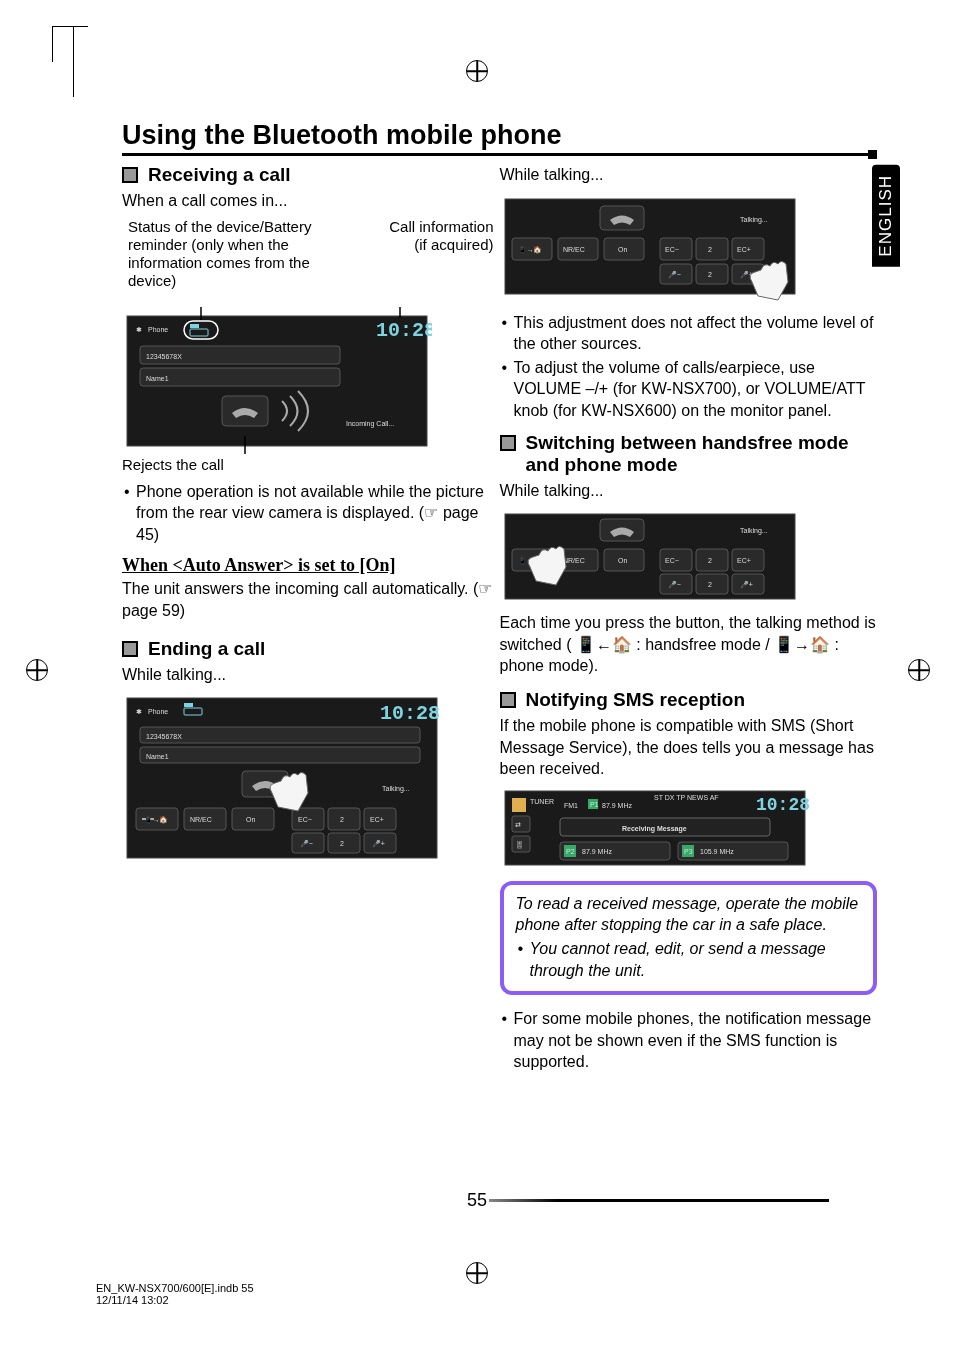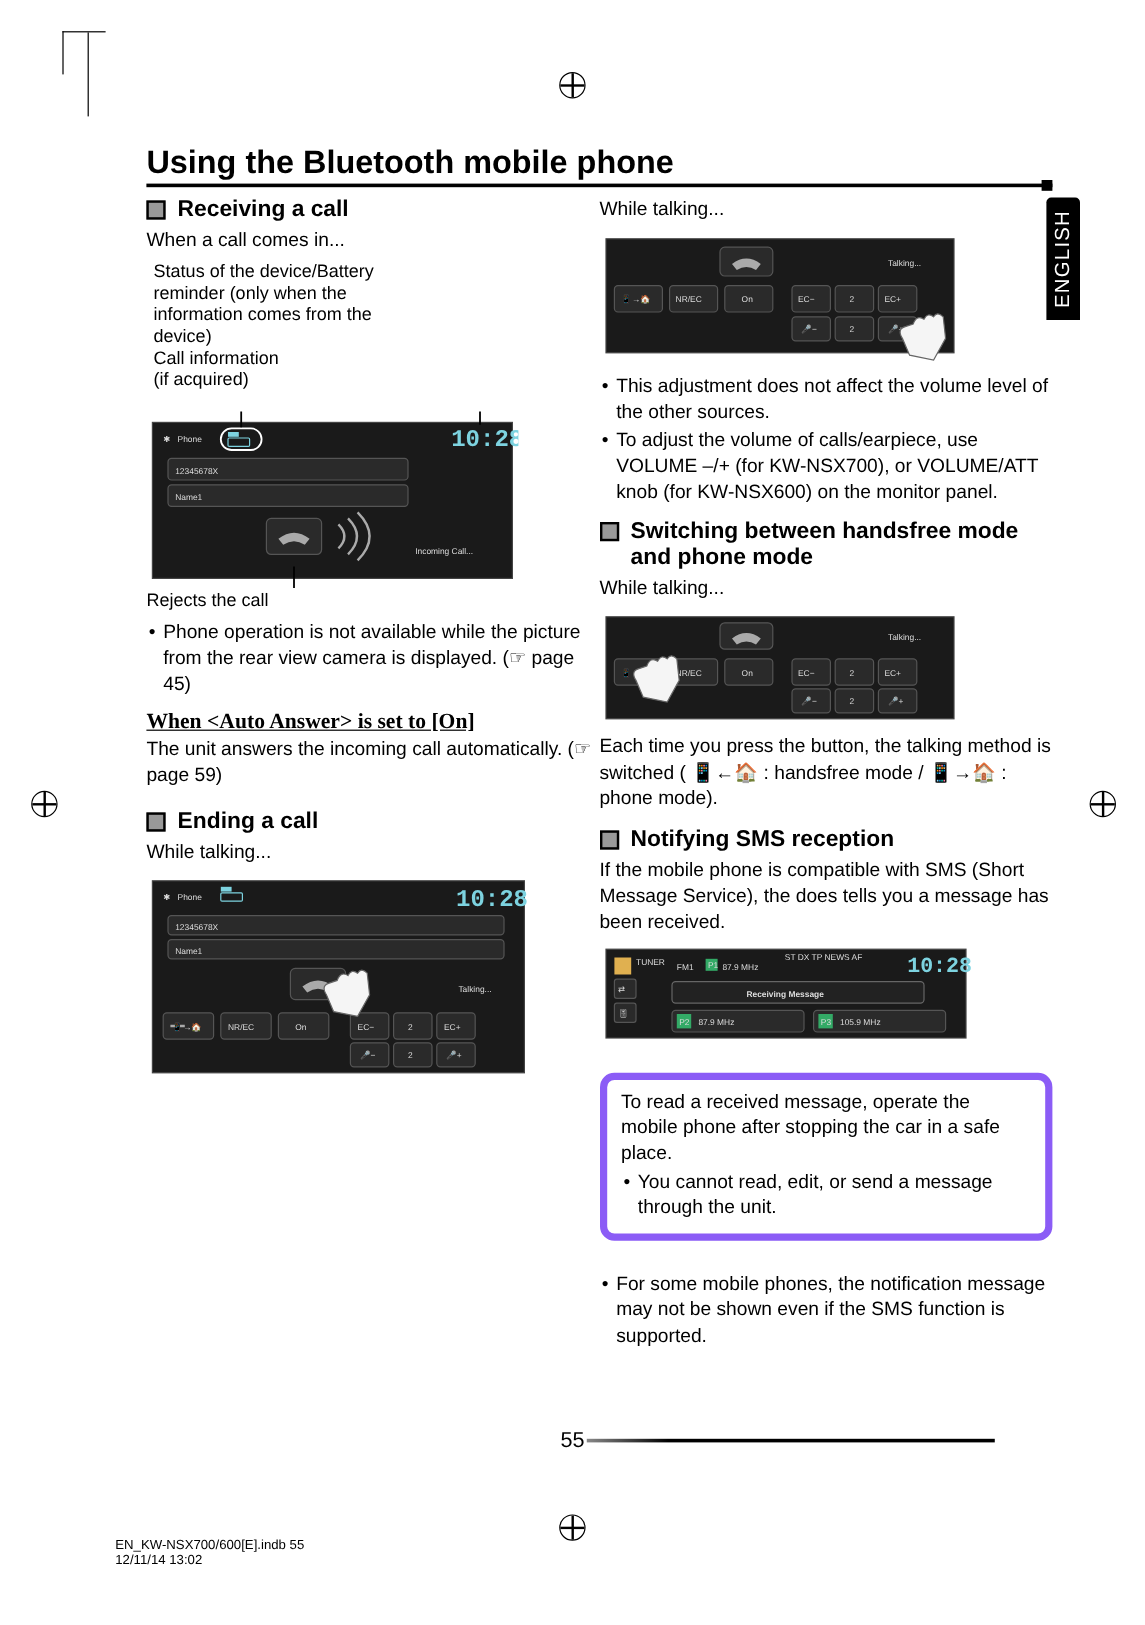--- a/index.html
+++ b/index.html
@@ -126,24 +126,25 @@
     font-size: 15px;
   }
   .annot {
     font-family: "Arial Narrow", Arial, sans-serif;
     font-stretch: condensed;
     font-size: 15px;
     line-height: 1.2;
   }
   .figure svg { display: block; }
   .note-box {
-    border: 6px solid #8b5cf6;
+    border: 4px solid #8b5cf6;
     border-radius: 12px;
     padding: 8px 12px;
-    margin: 26px 0;
+    margin: 13px 0;
+    font-style: italic;
   }
   .note-box ul { margin: 2px 0 0 0; }
   .pagenum {
     position: absolute;
     top: 1190px;
     left: 50%;
     transform: translateX(-50%);
     font-family: "Arial Narrow", Arial, sans-serif;
     font-stretch: condensed;
     font-size: 18px;
@@ -175,21 +176,21 @@
     font-size: 11px;
     color: #000;
     font-family: Arial, sans-serif;
     flex-direction: column;
   }
   .clock-digit { font-family: "Courier New", monospace; fill:#7dd3e0; font-size:16px; font-weight:bold;}
   .screen-btn { fill:#2a2a2a; stroke:#555;}
   .screen-txt { fill:#ddd; font-size:7px; font-family:Arial;}
   .dark-rect { fill:#1a1a1a; stroke:#444;}
   .pointer { fill:#f5f5f5; stroke:#666; stroke-width:1;}
-  .labelrow{display:flex; justify-content:space-between; margin:4px 6px 16px 6px;flex-direction:column;}
+  .labelrow{display:flex; justify-content:space-between; margin:4px 6px 16px 6px;}
 </style>
 </head>
 <body>
 
 <div class="regmark top"></div>
 <div class="regmark bottom"></div>
 <div class="regmark left"></div>
 <div class="regmark right"></div>
 <div class="crop-tl"></div>
 
@@ -203,21 +204,21 @@
 
     <div class="col">
       <h2>
         <span class="box"></span>
         <span class="t">Receiving a call</span>
       </h2>
       <p class="sub">When a call comes in...</p>
 
       <div class="labelrow">
         <div class="annot" style="width:58%">Status of the device/Battery reminder (only when the information comes from the device)</div>
-        <div class="annot" style="width:32%; text-align:left">Call information (if acquired)</div>
+        <div class="annot" style="width:32%; text-align:right">Call information (if acquired)</div>
       </div>
 
       <div class="figure">
         <svg width="310" height="150" viewBox="0 0 310 150">
           <rect x="5" y="10" width="300" height="130" class="dark-rect"></rect>
           <text x="14" y="26" class="screen-txt">✱</text>
           <text x="26" y="26" class="screen-txt">Phone</text>
 
           <rect x="62" y="15" width="34" height="18" rx="9" fill="none" stroke="#fff" stroke-width="1.5"></rect>
           <rect x="68" y="18" width="9" height="4" fill="#7dd3e0"></rect>

